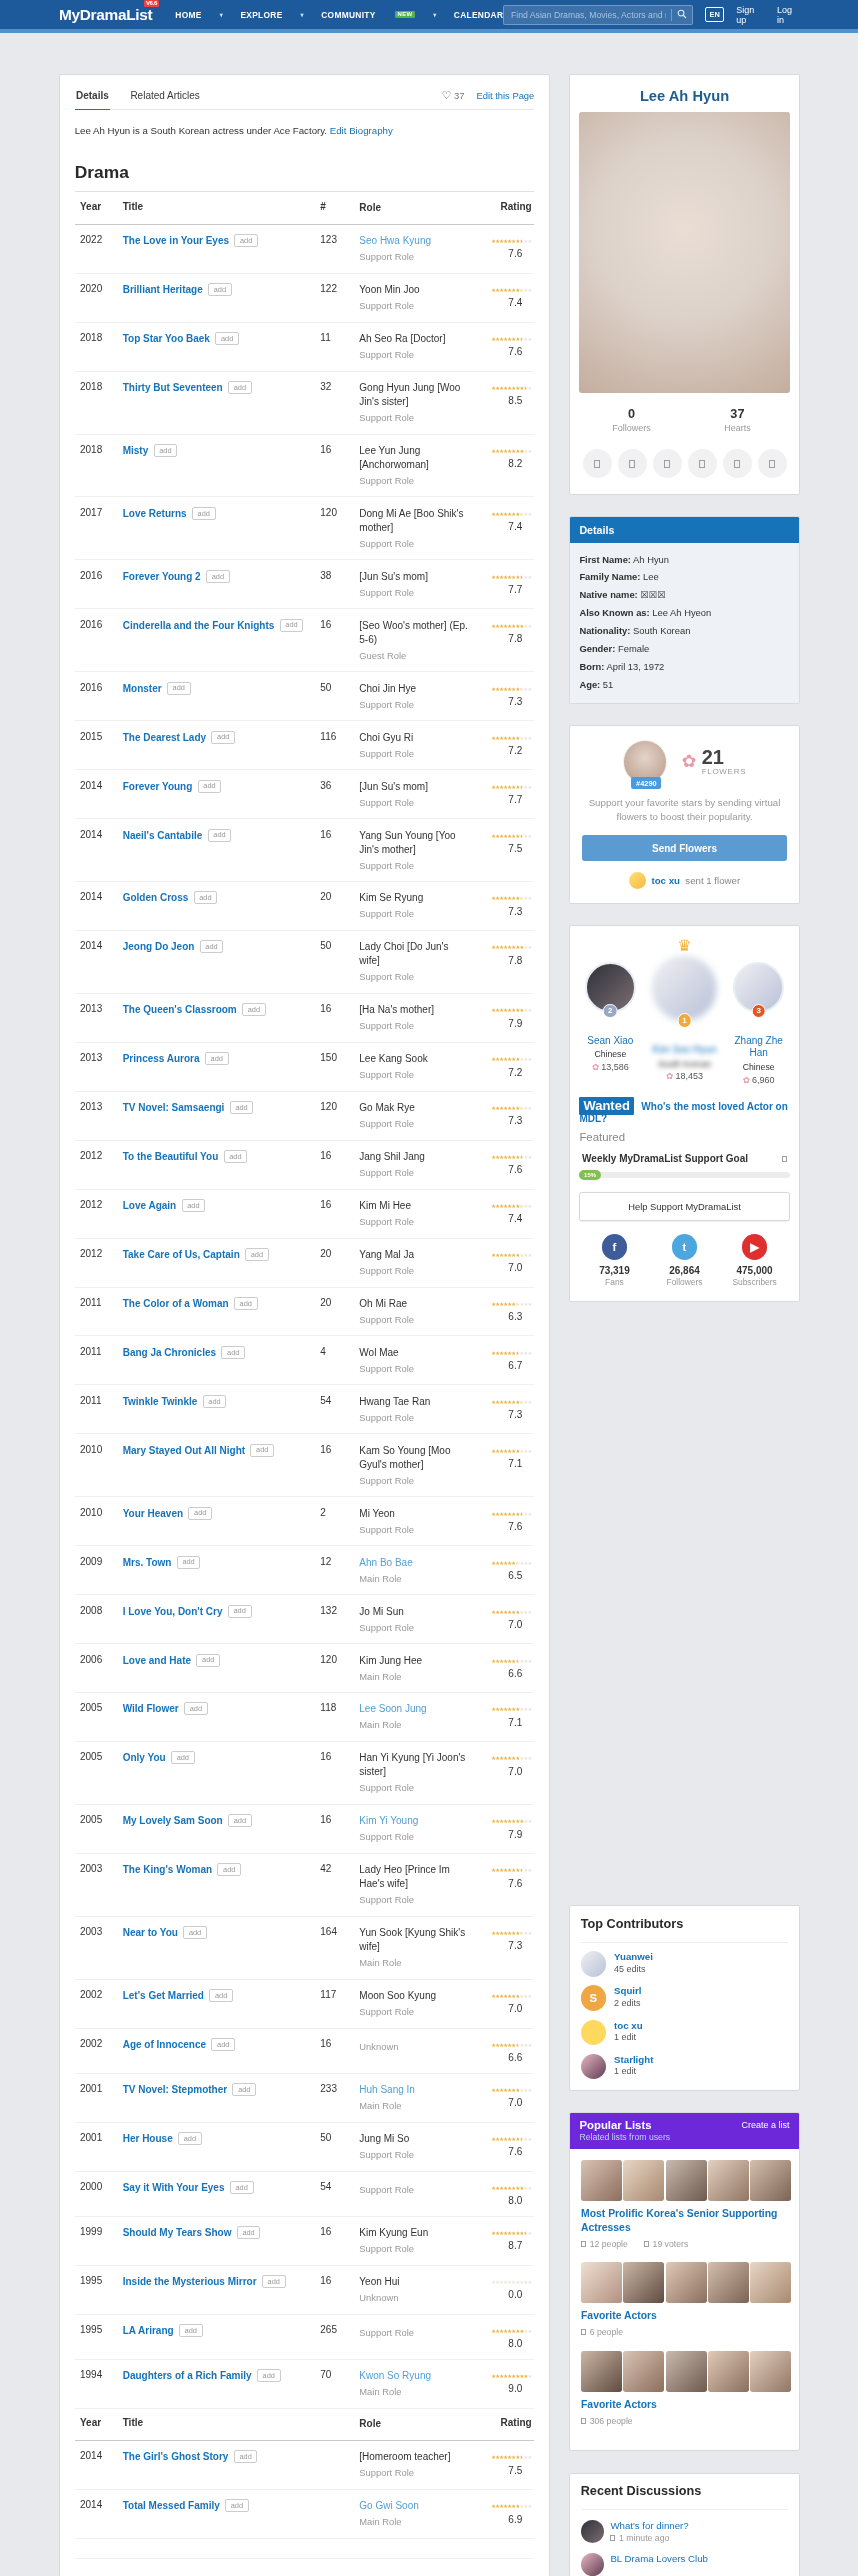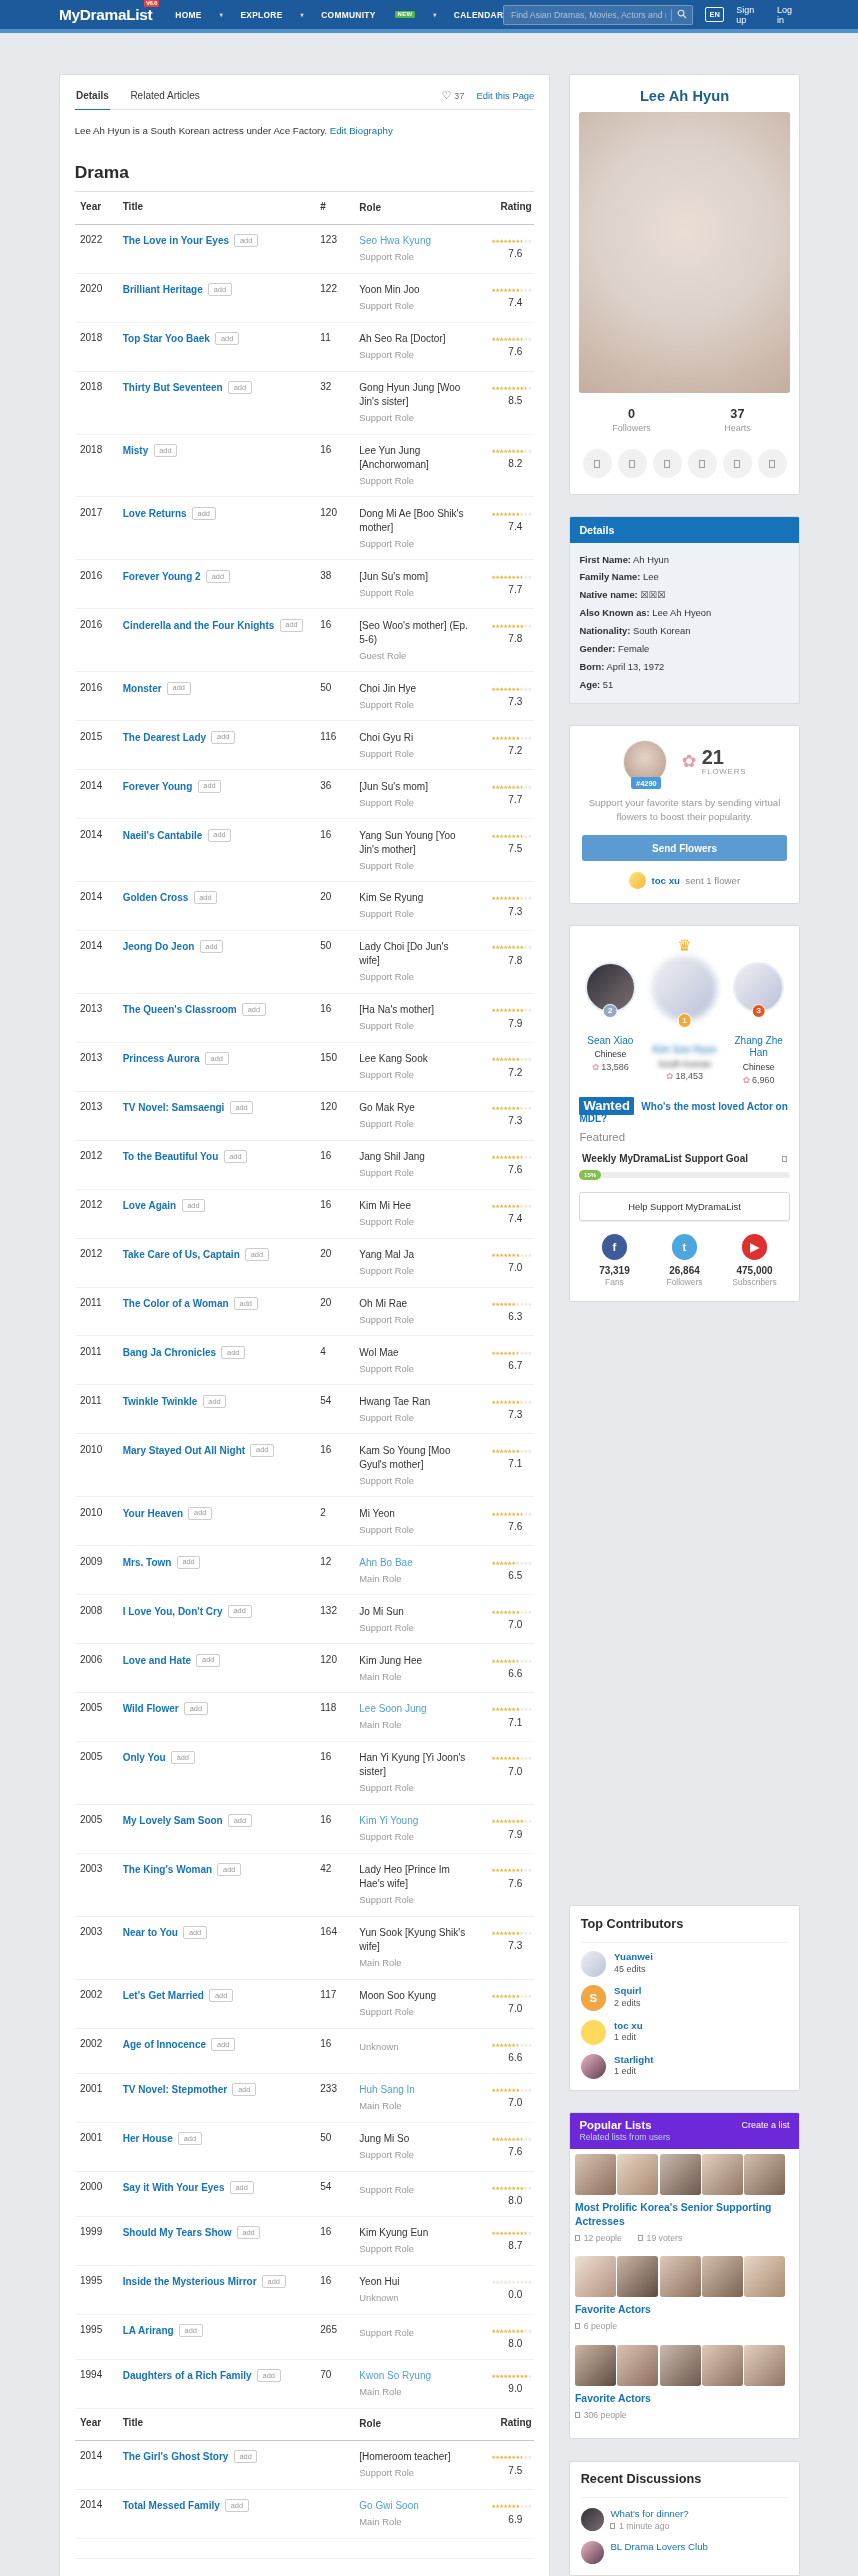--- a/index.html
+++ b/index.html
@@ -130,21 +130,21 @@
   .side-h { font-size:12.7px; font-weight:bold; color:#2a2a2a; padding-bottom:11px; border-bottom:0.7px solid #eee; }
   .contrib-item { display:flex; gap:8px; margin-top:8.7px; align-items:flex-start; }
   .contrib-avatar { width:25.4px; height:25.4px; border-radius:50%; flex-shrink:0; display:flex; align-items:center; justify-content:center; color:#fff; font-size:11.4px; font-weight:bold; }
   .contrib-name { color:#1673b9; font-size:9.7px; font-weight:bold; cursor:pointer; }
   .contrib-edits { color:#555; font-size:9px; margin-top:1.3px; }
 
   .pl-head { background:#6d28d9; border-radius:1.3px 1.3px 0 0; padding:6px 9.4px 6.7px; display:flex; justify-content:space-between; align-items:flex-start; }
   .pl-title { color:#fff; font-size:11.4px; font-weight:bold; }
   .pl-sub { color:#bdd7ef; font-size:8.7px; margin-top:1.3px; }
   .pl-action { color:#fff; font-size:9px; cursor:pointer; margin-top:1.3px; }
-  .pl-body { padding:5px; }
+  .pl-body { padding:11px; }
   .pl-item { margin-bottom:13.4px; }
   .pl-thumbs { display:flex; gap:1.3px; }
   .pl-thumb { width:41px; height:41px; border-radius:2.7px; flex-shrink:0; }
   .pl-item-title { color:#1673b9; font-size:10.4px; font-weight:bold; line-height:1.3; margin-top:6px; cursor:pointer; }
   .pl-meta { display:flex; gap:16px; margin-top:4.7px; color:#999; font-size:8.7px; align-items:center; }
   .pl-meta span.m { display:flex; align-items:center; gap:4px; }
 
   .disc-card { padding:10.7px; }
   .disc-item { display:flex; gap:6.7px; margin-top:9.4px; align-items:flex-start; }
   .disc-avatar { width:23px; height:23px; border-radius:50%; flex-shrink:0; }

